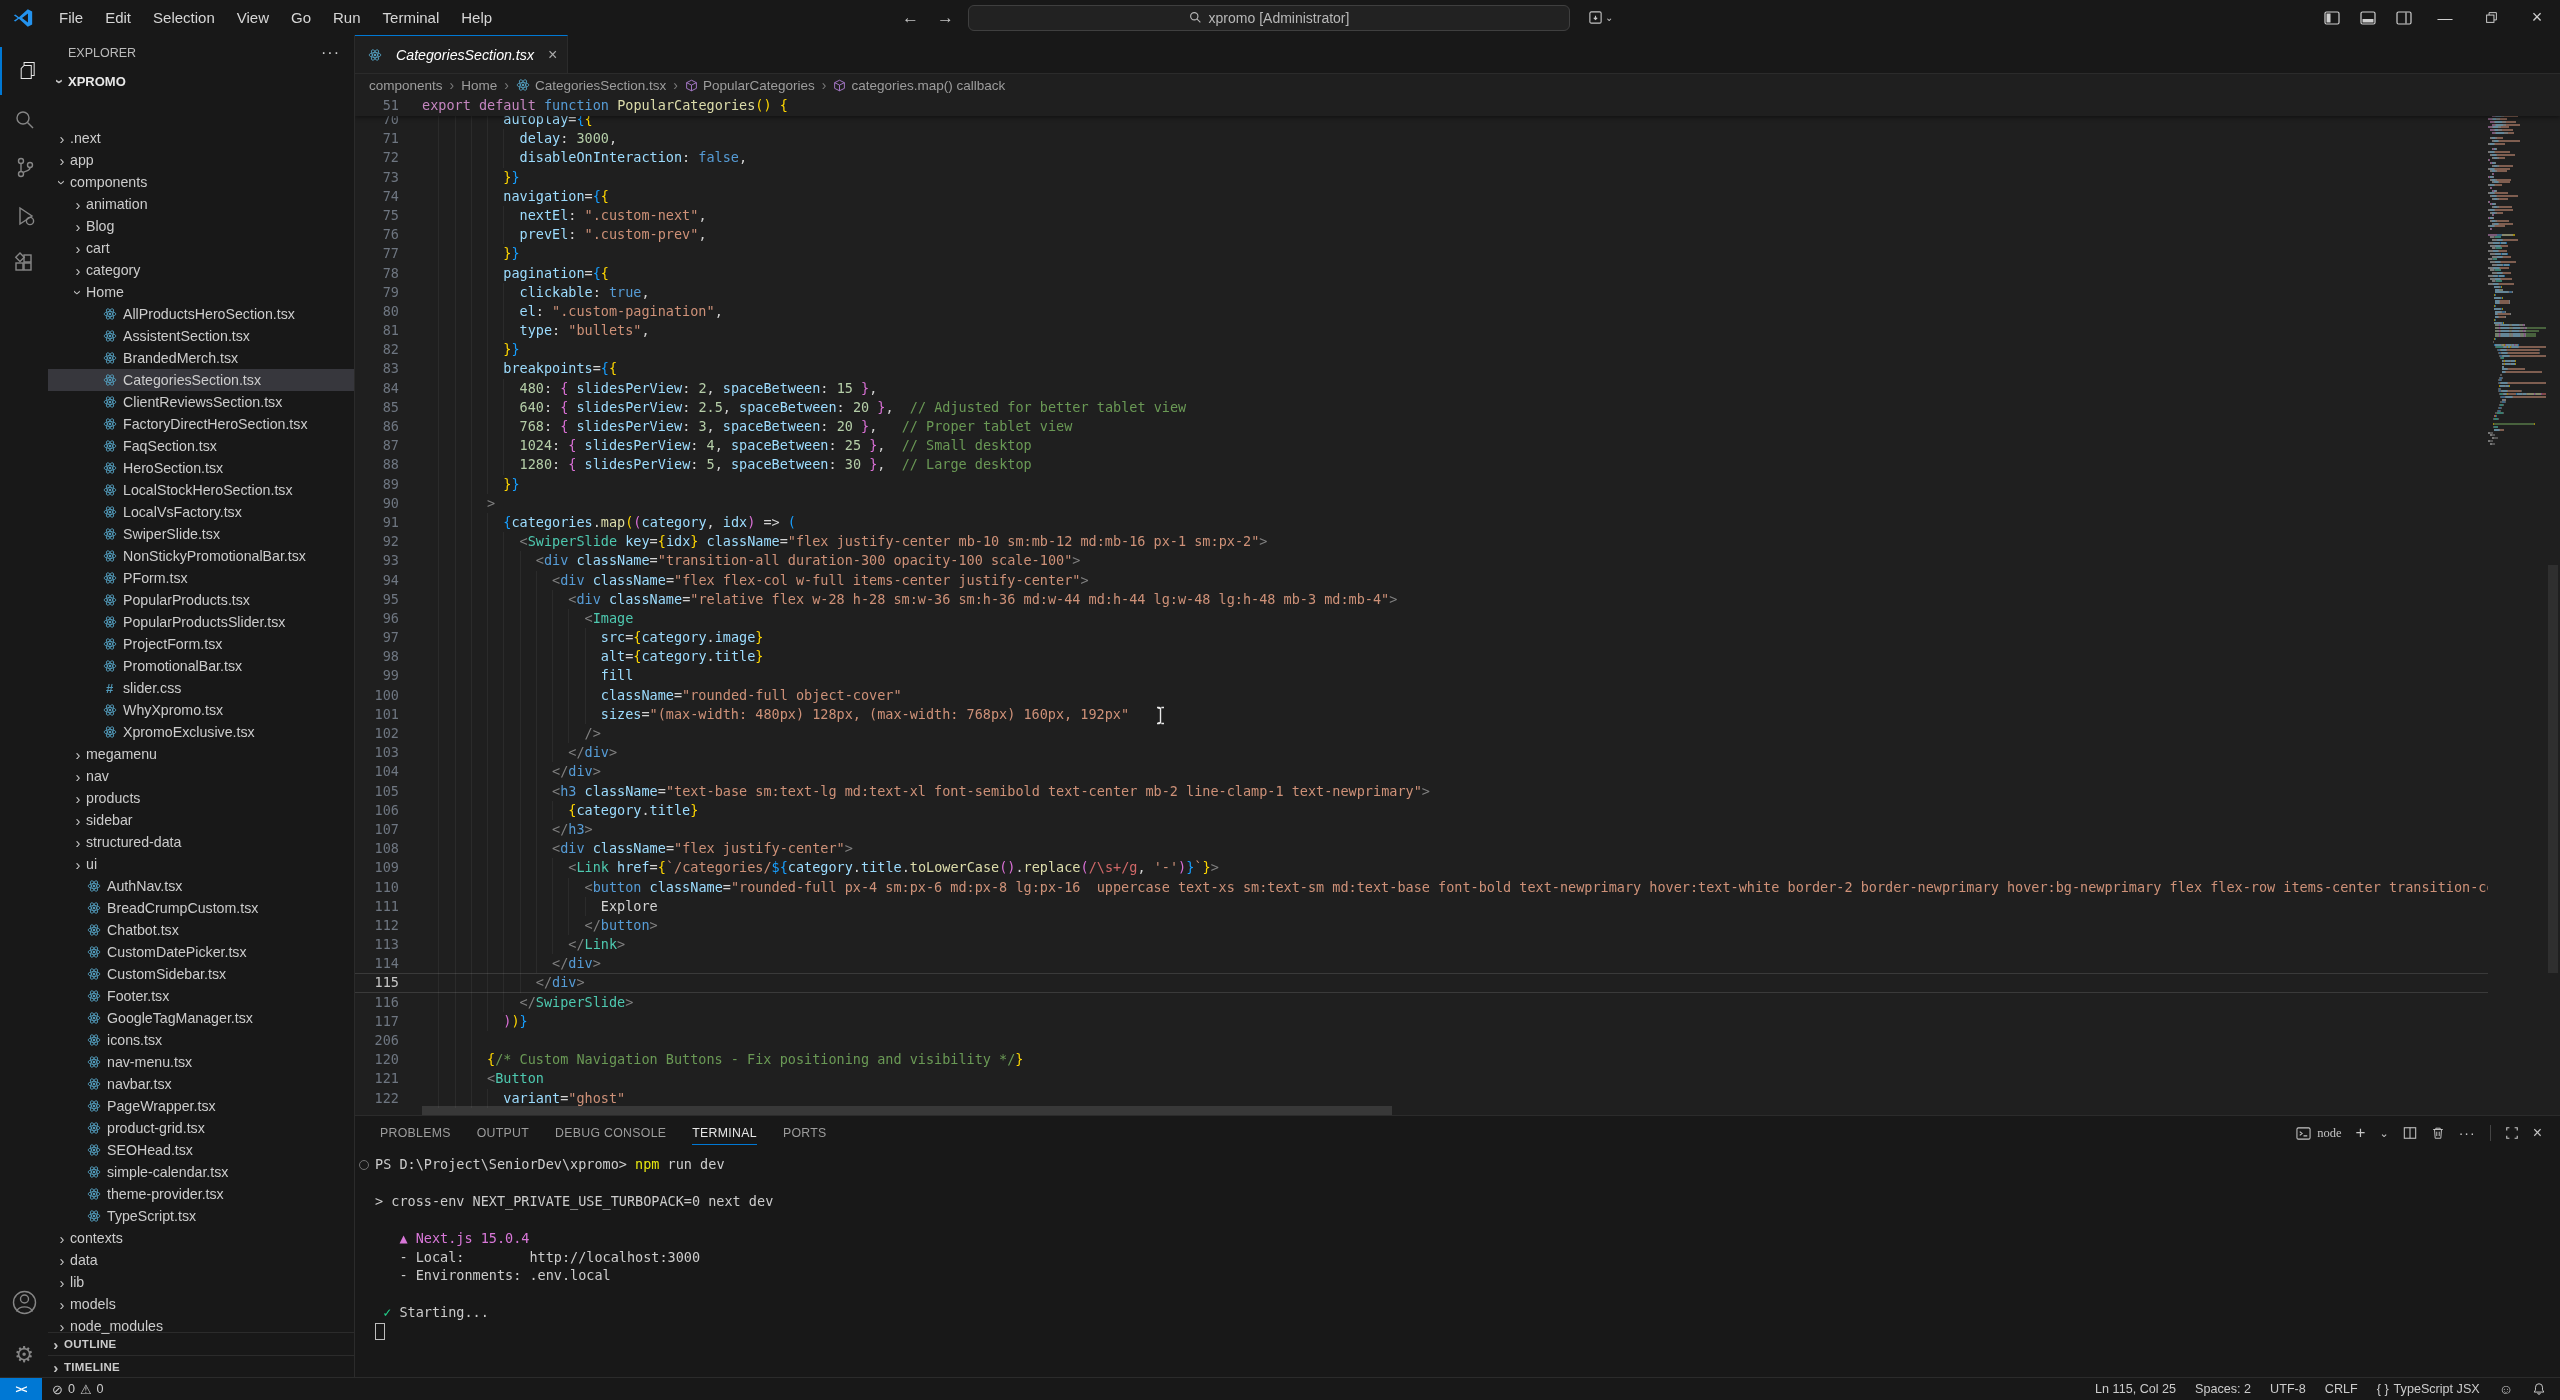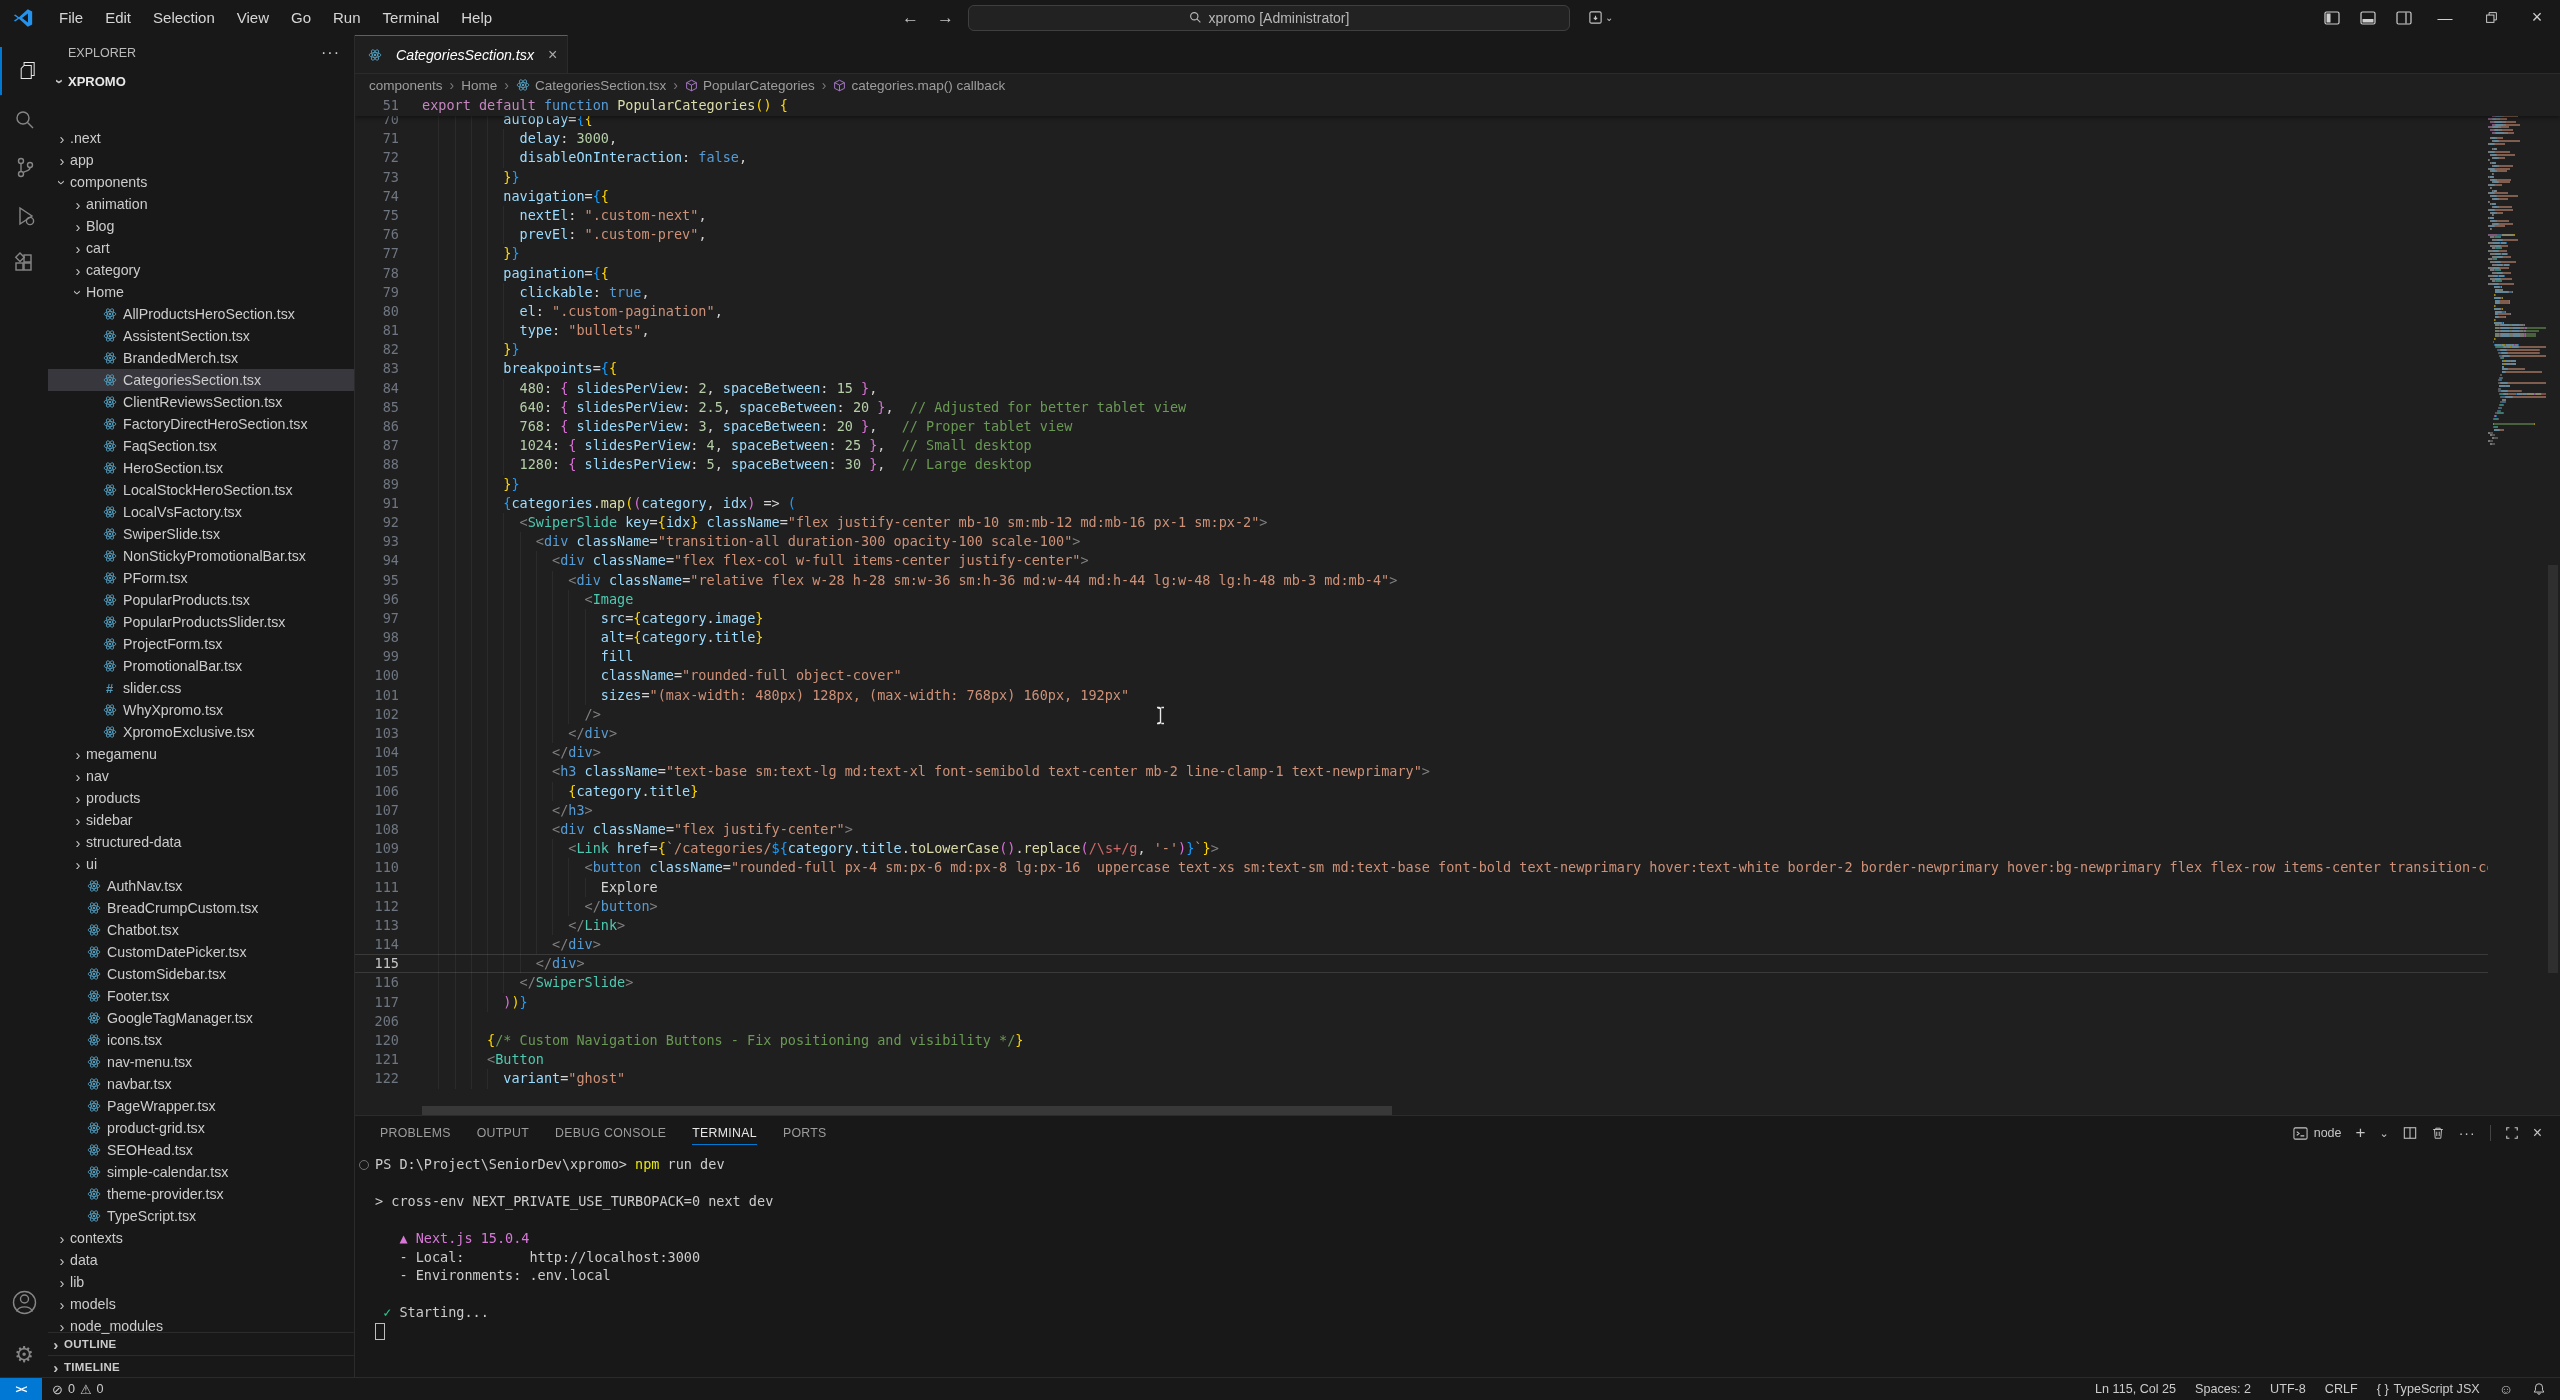--- a/index.html
+++ b/index.html
@@ -834,20 +834,21 @@
           <div class="cl"><span class="num">80</span><span class="guide" style="left: 83.256px;"></span><span class="guide" style="left: 99.512px;"></span><span class="guide" style="left: 115.768px;"></span><span class="guide" style="left: 132.024px;"></span><span class="guide" style="left: 148.28px;"></span><span class="ctext" style="left: 164.536px;"><span class="tk-var">el</span><span class="tk-txt">: </span><span class="tk-str">".custom-pagination"</span><span class="tk-txt">,</span></span></div>
           <div class="cl"><span class="num">81</span><span class="guide" style="left: 83.256px;"></span><span class="guide" style="left: 99.512px;"></span><span class="guide" style="left: 115.768px;"></span><span class="guide" style="left: 132.024px;"></span><span class="guide" style="left: 148.28px;"></span><span class="ctext" style="left: 164.536px;"><span class="tk-var">type</span><span class="tk-txt">: </span><span class="tk-str">"bullets"</span><span class="tk-txt">,</span></span></div>
           <div class="cl"><span class="num">82</span><span class="guide" style="left: 83.256px;"></span><span class="guide" style="left: 99.512px;"></span><span class="guide" style="left: 115.768px;"></span><span class="guide" style="left: 132.024px;"></span><span class="ctext" style="left: 148.28px;"><span class="tk-b1">}</span><span class="tk-b3">}</span></span></div>
           <div class="cl"><span class="num">83</span><span class="guide" style="left: 83.256px;"></span><span class="guide" style="left: 99.512px;"></span><span class="guide" style="left: 115.768px;"></span><span class="guide" style="left: 132.024px;"></span><span class="ctext" style="left: 148.28px;"><span class="tk-var">breakpoints</span><span class="tk-txt">=</span><span class="tk-b3">{</span><span class="tk-b1">{</span></span></div>
           <div class="cl"><span class="num">84</span><span class="guide" style="left: 83.256px;"></span><span class="guide" style="left: 99.512px;"></span><span class="guide" style="left: 115.768px;"></span><span class="guide" style="left: 132.024px;"></span><span class="guide" style="left: 148.28px;"></span><span class="ctext" style="left: 164.536px;"><span class="tk-num">480</span><span class="tk-txt">: </span><span class="tk-b2">{</span><span class="tk-txt"> </span><span class="tk-var">slidesPerView</span><span class="tk-txt">: </span><span class="tk-num">2</span><span class="tk-txt">, </span><span class="tk-var">spaceBetween</span><span class="tk-txt">: </span><span class="tk-num">15</span><span class="tk-txt"> </span><span class="tk-b2">}</span><span class="tk-txt">,</span></span></div>
           <div class="cl"><span class="num">85</span><span class="guide" style="left: 83.256px;"></span><span class="guide" style="left: 99.512px;"></span><span class="guide" style="left: 115.768px;"></span><span class="guide" style="left: 132.024px;"></span><span class="guide" style="left: 148.28px;"></span><span class="ctext" style="left: 164.536px;"><span class="tk-num">640</span><span class="tk-txt">: </span><span class="tk-b2">{</span><span class="tk-txt"> </span><span class="tk-var">slidesPerView</span><span class="tk-txt">: </span><span class="tk-num">2.5</span><span class="tk-txt">, </span><span class="tk-var">spaceBetween</span><span class="tk-txt">: </span><span class="tk-num">20</span><span class="tk-txt"> </span><span class="tk-b2">}</span><span class="tk-txt">,  </span><span class="tk-cmt">// Adjusted for better tablet view</span></span></div>
           <div class="cl"><span class="num">86</span><span class="guide" style="left: 83.256px;"></span><span class="guide" style="left: 99.512px;"></span><span class="guide" style="left: 115.768px;"></span><span class="guide" style="left: 132.024px;"></span><span class="guide" style="left: 148.28px;"></span><span class="ctext" style="left: 164.536px;"><span class="tk-num">768</span><span class="tk-txt">: </span><span class="tk-b2">{</span><span class="tk-txt"> </span><span class="tk-var">slidesPerView</span><span class="tk-txt">: </span><span class="tk-num">3</span><span class="tk-txt">, </span><span class="tk-var">spaceBetween</span><span class="tk-txt">: </span><span class="tk-num">20</span><span class="tk-txt"> </span><span class="tk-b2">}</span><span class="tk-txt">,   </span><span class="tk-cmt">// Proper tablet view</span></span></div>
           <div class="cl"><span class="num">87</span><span class="guide" style="left: 83.256px;"></span><span class="guide" style="left: 99.512px;"></span><span class="guide" style="left: 115.768px;"></span><span class="guide" style="left: 132.024px;"></span><span class="guide" style="left: 148.28px;"></span><span class="ctext" style="left: 164.536px;"><span class="tk-num">1024</span><span class="tk-txt">: </span><span class="tk-b2">{</span><span class="tk-txt"> </span><span class="tk-var">slidesPerView</span><span class="tk-txt">: </span><span class="tk-num">4</span><span class="tk-txt">, </span><span class="tk-var">spaceBetween</span><span class="tk-txt">: </span><span class="tk-num">25</span><span class="tk-txt"> </span><span class="tk-b2">}</span><span class="tk-txt">,  </span><span class="tk-cmt">// Small desktop</span></span></div>
           <div class="cl"><span class="num">88</span><span class="guide" style="left: 83.256px;"></span><span class="guide" style="left: 99.512px;"></span><span class="guide" style="left: 115.768px;"></span><span class="guide" style="left: 132.024px;"></span><span class="guide" style="left: 148.28px;"></span><span class="ctext" style="left: 164.536px;"><span class="tk-num">1280</span><span class="tk-txt">: </span><span class="tk-b2">{</span><span class="tk-txt"> </span><span class="tk-var">slidesPerView</span><span class="tk-txt">: </span><span class="tk-num">5</span><span class="tk-txt">, </span><span class="tk-var">spaceBetween</span><span class="tk-txt">: </span><span class="tk-num">30</span><span class="tk-txt"> </span><span class="tk-b2">}</span><span class="tk-txt">,  </span><span class="tk-cmt">// Large desktop</span></span></div>
           <div class="cl"><span class="num">89</span><span class="guide" style="left: 83.256px;"></span><span class="guide" style="left: 99.512px;"></span><span class="guide" style="left: 115.768px;"></span><span class="guide" style="left: 132.024px;"></span><span class="ctext" style="left: 148.28px;"><span class="tk-b1">}</span><span class="tk-b3">}</span></span></div>
+          <div class="cl"><span class="num">90</span><span class="guide" style="left: 83.256px;"></span><span class="guide" style="left: 99.512px;"></span><span class="guide" style="left: 115.768px;"></span><span class="ctext" style="left: 132.024px;"><span class="tk-pun">&gt;</span></span></div>
           <div class="cl"><span class="num">91</span><span class="guide" style="left: 83.256px;"></span><span class="guide" style="left: 99.512px;"></span><span class="guide" style="left: 115.768px;"></span><span class="guide" style="left: 132.024px;"></span><span class="ctext" style="left: 148.28px;"><span class="tk-b3">{</span><span class="tk-var">categories</span><span class="tk-txt">.</span><span class="tk-fn">map</span><span class="tk-b1">(</span><span class="tk-b2">(</span><span class="tk-var">category</span><span class="tk-txt">, </span><span class="tk-var">idx</span><span class="tk-b2">)</span><span class="tk-txt"> =&gt; </span><span class="tk-b3">(</span></span></div>
           <div class="cl"><span class="num">92</span><span class="guide" style="left: 83.256px;"></span><span class="guide" style="left: 99.512px;"></span><span class="guide" style="left: 115.768px;"></span><span class="guide" style="left: 132.024px;"></span><span class="guide" style="left: 148.28px;"></span><span class="ctext" style="left: 164.536px;"><span class="tk-pun">&lt;</span><span class="tk-comp">SwiperSlide</span><span class="tk-txt"> </span><span class="tk-var">key</span><span class="tk-txt">=</span><span class="tk-b1">{</span><span class="tk-var">idx</span><span class="tk-b1">}</span><span class="tk-txt"> </span><span class="tk-var">className</span><span class="tk-txt">=</span><span class="tk-str">"flex justify-center mb-10 sm:mb-12 md:mb-16 px-1 sm:px-2"</span><span class="tk-pun">&gt;</span></span></div>
           <div class="cl"><span class="num">93</span><span class="guide" style="left: 83.256px;"></span><span class="guide" style="left: 99.512px;"></span><span class="guide" style="left: 115.768px;"></span><span class="guide" style="left: 132.024px;"></span><span class="guide" style="left: 148.28px;"></span><span class="guide" style="left: 164.536px;"></span><span class="ctext" style="left: 180.792px;"><span class="tk-pun">&lt;</span><span class="tk-tag">div</span><span class="tk-txt"> </span><span class="tk-var">className</span><span class="tk-txt">=</span><span class="tk-str">"transition-all duration-300 opacity-100 scale-100"</span><span class="tk-pun">&gt;</span></span></div>
           <div class="cl"><span class="num">94</span><span class="guide" style="left: 83.256px;"></span><span class="guide" style="left: 99.512px;"></span><span class="guide" style="left: 115.768px;"></span><span class="guide" style="left: 132.024px;"></span><span class="guide" style="left: 148.28px;"></span><span class="guide" style="left: 164.536px;"></span><span class="guide" style="left: 180.792px;"></span><span class="ctext" style="left: 197.048px;"><span class="tk-pun">&lt;</span><span class="tk-tag">div</span><span class="tk-txt"> </span><span class="tk-var">className</span><span class="tk-txt">=</span><span class="tk-str">"flex flex-col w-full items-center justify-center"</span><span class="tk-pun">&gt;</span></span></div>
           <div class="cl"><span class="num">95</span><span class="guide" style="left: 83.256px;"></span><span class="guide" style="left: 99.512px;"></span><span class="guide" style="left: 115.768px;"></span><span class="guide" style="left: 132.024px;"></span><span class="guide" style="left: 148.28px;"></span><span class="guide" style="left: 164.536px;"></span><span class="guide" style="left: 180.792px;"></span><span class="guide" style="left: 197.048px;"></span><span class="ctext" style="left: 213.304px;"><span class="tk-pun">&lt;</span><span class="tk-tag">div</span><span class="tk-txt"> </span><span class="tk-var">className</span><span class="tk-txt">=</span><span class="tk-str">"relative flex w-28 h-28 sm:w-36 sm:h-36 md:w-44 md:h-44 lg:w-48 lg:h-48 mb-3 md:mb-4"</span><span class="tk-pun">&gt;</span></span></div>
           <div class="cl"><span class="num">96</span><span class="guide" style="left: 83.256px;"></span><span class="guide" style="left: 99.512px;"></span><span class="guide" style="left: 115.768px;"></span><span class="guide" style="left: 132.024px;"></span><span class="guide" style="left: 148.28px;"></span><span class="guide" style="left: 164.536px;"></span><span class="guide" style="left: 180.792px;"></span><span class="guide" style="left: 197.048px;"></span><span class="guide" style="left: 213.304px;"></span><span class="ctext" style="left: 229.56px;"><span class="tk-pun">&lt;</span><span class="tk-comp">Image</span></span></div>
           <div class="cl"><span class="num">97</span><span class="guide" style="left: 83.256px;"></span><span class="guide" style="left: 99.512px;"></span><span class="guide" style="left: 115.768px;"></span><span class="guide" style="left: 132.024px;"></span><span class="guide" style="left: 148.28px;"></span><span class="guide" style="left: 164.536px;"></span><span class="guide" style="left: 180.792px;"></span><span class="guide" style="left: 197.048px;"></span><span class="guide" style="left: 213.304px;"></span><span class="guide" style="left: 229.56px;"></span><span class="ctext" style="left: 245.816px;"><span class="tk-var">src</span><span class="tk-txt">=</span><span class="tk-b1">{</span><span class="tk-var">category</span><span class="tk-txt">.</span><span class="tk-var">image</span><span class="tk-b1">}</span></span></div>
           <div class="cl"><span class="num">98</span><span class="guide" style="left: 83.256px;"></span><span class="guide" style="left: 99.512px;"></span><span class="guide" style="left: 115.768px;"></span><span class="guide" style="left: 132.024px;"></span><span class="guide" style="left: 148.28px;"></span><span class="guide" style="left: 164.536px;"></span><span class="guide" style="left: 180.792px;"></span><span class="guide" style="left: 197.048px;"></span><span class="guide" style="left: 213.304px;"></span><span class="guide" style="left: 229.56px;"></span><span class="ctext" style="left: 245.816px;"><span class="tk-var">alt</span><span class="tk-txt">=</span><span class="tk-b1">{</span><span class="tk-var">category</span><span class="tk-txt">.</span><span class="tk-var">title</span><span class="tk-b1">}</span></span></div>
           <div class="cl"><span class="num">99</span><span class="guide" style="left: 83.256px;"></span><span class="guide" style="left: 99.512px;"></span><span class="guide" style="left: 115.768px;"></span><span class="guide" style="left: 132.024px;"></span><span class="guide" style="left: 148.28px;"></span><span class="guide" style="left: 164.536px;"></span><span class="guide" style="left: 180.792px;"></span><span class="guide" style="left: 197.048px;"></span><span class="guide" style="left: 213.304px;"></span><span class="guide" style="left: 229.56px;"></span><span class="ctext" style="left: 245.816px;"><span class="tk-var">fill</span></span></div>
           <div class="cl"><span class="num">100</span><span class="guide" style="left: 83.256px;"></span><span class="guide" style="left: 99.512px;"></span><span class="guide" style="left: 115.768px;"></span><span class="guide" style="left: 132.024px;"></span><span class="guide" style="left: 148.28px;"></span><span class="guide" style="left: 164.536px;"></span><span class="guide" style="left: 180.792px;"></span><span class="guide" style="left: 197.048px;"></span><span class="guide" style="left: 213.304px;"></span><span class="guide" style="left: 229.56px;"></span><span class="ctext" style="left: 245.816px;"><span class="tk-var">className</span><span class="tk-txt">=</span><span class="tk-str">"rounded-full object-cover"</span></span></div>
@@ -1695,21 +1696,21 @@
           <div class="ptab">DEBUG CONSOLE</div>
           <div class="ptab active">TERMINAL</div>
           <div class="ptab">PORTS</div>
         </div>
       <div id="panel-actions">
         <span style="display:flex;align-items:center;gap:6px;">
           <svg width="15" height="15" viewBox="0 0 16 16">
               <rect x="1" y="2" width="14" height="12" rx="1.5" fill="none" stroke="#c5c5c5" stroke-width="1.1"></rect>
               <path d="M4 6 L6.5 8 L4 10 M8 10.5 H12" stroke="#c5c5c5" stroke-width="1.2" fill="none"></path>
             </svg>
-          <span style="font-size:12.5px;">node</span>
+          <span style="font-size:12.5px;font-family:Liberation Serif, serif;">node</span>
         </span>
         <span style="font-size:17px;">+</span>
         <span style="font-size:11px;">⌄</span>
         <svg width="14" height="14" viewBox="0 0 16 16">
             <rect x="1.5" y="2" width="13" height="12" fill="none" stroke="#c5c5c5" stroke-width="1.2"></rect>
             <line x1="8" y1="2" x2="8" y2="14" stroke="#c5c5c5" stroke-width="1.2"></line>
           </svg>
         <svg width="14" height="14" viewBox="0 0 16 16">
             <path d="M2.5 4 H13.5 M5.5 4 V2.5 H10.5 V4 M4 4 L4.8 14 H11.2 L12 4 M6.6 6.5 V11.5 M9.4 6.5 V11.5" fill="none" stroke="#c5c5c5" stroke-width="1.1"></path>
           </svg>

